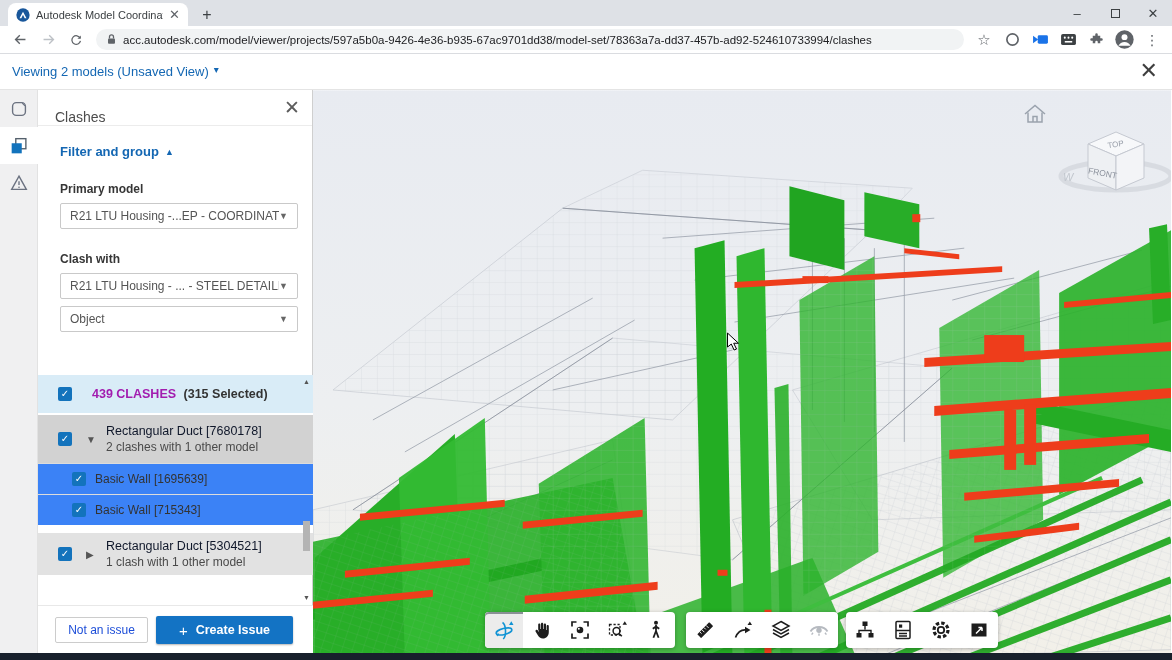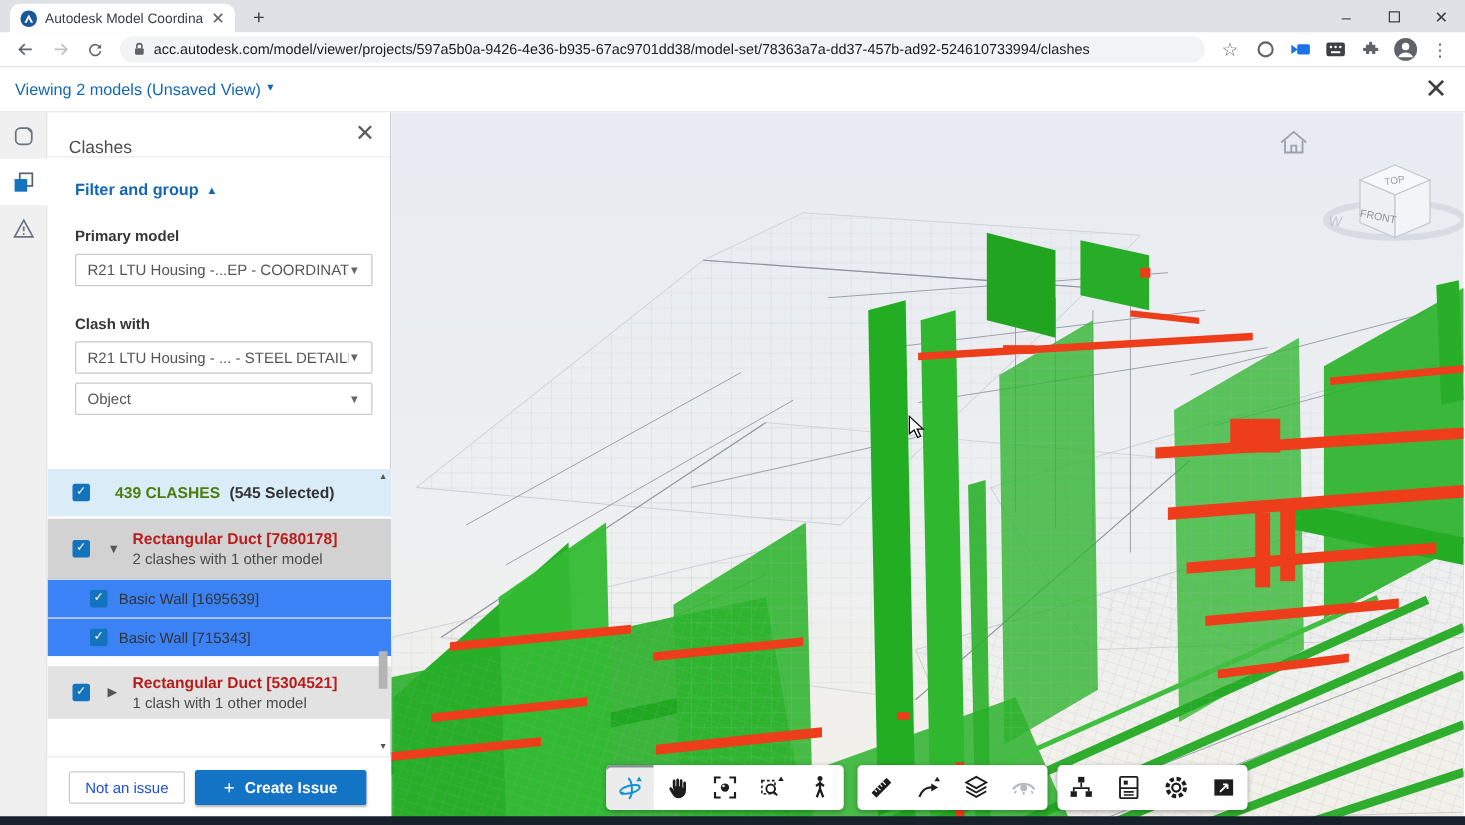--- a/index.html
+++ b/index.html
@@ -50,26 +50,26 @@
   .select { margin:7px 0 0 22px; width:238px; height:26px; border:1px solid #c9c9c9; border-radius:2px;
             background:#fff; display:flex; align-items:center; padding:0 9px; }
   .select .val { flex:1; font-size:12px; color:#555; white-space:nowrap; overflow:hidden; }
   .select .caret { font-size:9px; color:#666; }
   .clash-list { position:absolute; left:0; top:285px; width:275px; height:230px; overflow:hidden; }
   .cb { width:14px; height:14px; background:#1373bc; border-radius:2px; flex:none;
         color:#fff; font-size:10px; line-height:14px; text-align:center; }
   .cb::after { content:"✓"; }
   .row-summary { height:38px; background:#d9ecf7; display:flex; align-items:center; padding-left:20px; }
   .row-summary .txt { margin-left:20px; font-size:12.5px; font-weight:bold; }
-  .count { color:#4d7c0f;text-align:center; }
+  .count { color:#a21caf;text-align:center; }
   .selcount { color:#333; margin-left:4px; }
   .row-group { background:#d2d2d2; display:flex; align-items:center; padding-left:20px; border-top:2px solid #fff; }
   .row-group .chev { margin-left:14px; font-size:10px; color:#555; width:10px; }
   .row-group .gtxt { margin-left:10px; }
-  .gtitle { font-size:12.5px; font-weight:bold; color:#b91c1c; }
+  .gtitle { font-size:12.5px; font-weight:normal; color:#0f172a; }
   .gsub { font-size:12px; color:#4a4a4a; margin-top:2px; }
   .row-g1 { height:50px; }
   .row-g2 { height:44px; background:#e2e2e2; }
   .row-modelheader { height:30px; background:#ebebeb; font-size:12px; color:#8f9295;
                      line-height:30px; padding-left:29px; white-space:nowrap; }
   .row-item { height:31px; background:#3b82f6; display:flex; align-items:center; padding-left:34px; border-top:1px solid #dcdcdc; }
   .row-item .lbl { margin-left:9px; font-size:12px; color:#333; }
   .gap { height:6px; background:#fff; }
   .sb { position:absolute; right:1px; top:0; bottom:0; width:11px; }
   .sb-arrow { position:absolute; left:0; width:11px; height:10px; font-size:7px; color:#555; text-align:center; line-height:10px; }
@@ -237,21 +237,21 @@
       <div class="select">
         <span class="val">Object</span>
         <span class="caret">▼</span>
       </div>
 
       <div class="clash-list">
         <div class="row-summary">
           <span class="cb"></span>
           <span class="txt">
             <span class="count">439 CLASHES</span>
-            <span class="selcount">(545 Selected)</span>
+            <span class="selcount">(315 Selected)</span>
           </span>
         </div>
 
         <div class="row-group row-g1">
           <span class="cb"></span>
           <span class="chev">▼</span>
           <span class="gtxt">
             <div class="gtitle">Rectangular Duct [7680178]</div>
             <div class="gsub">2 clashes with 1 other model</div>
           </span>

